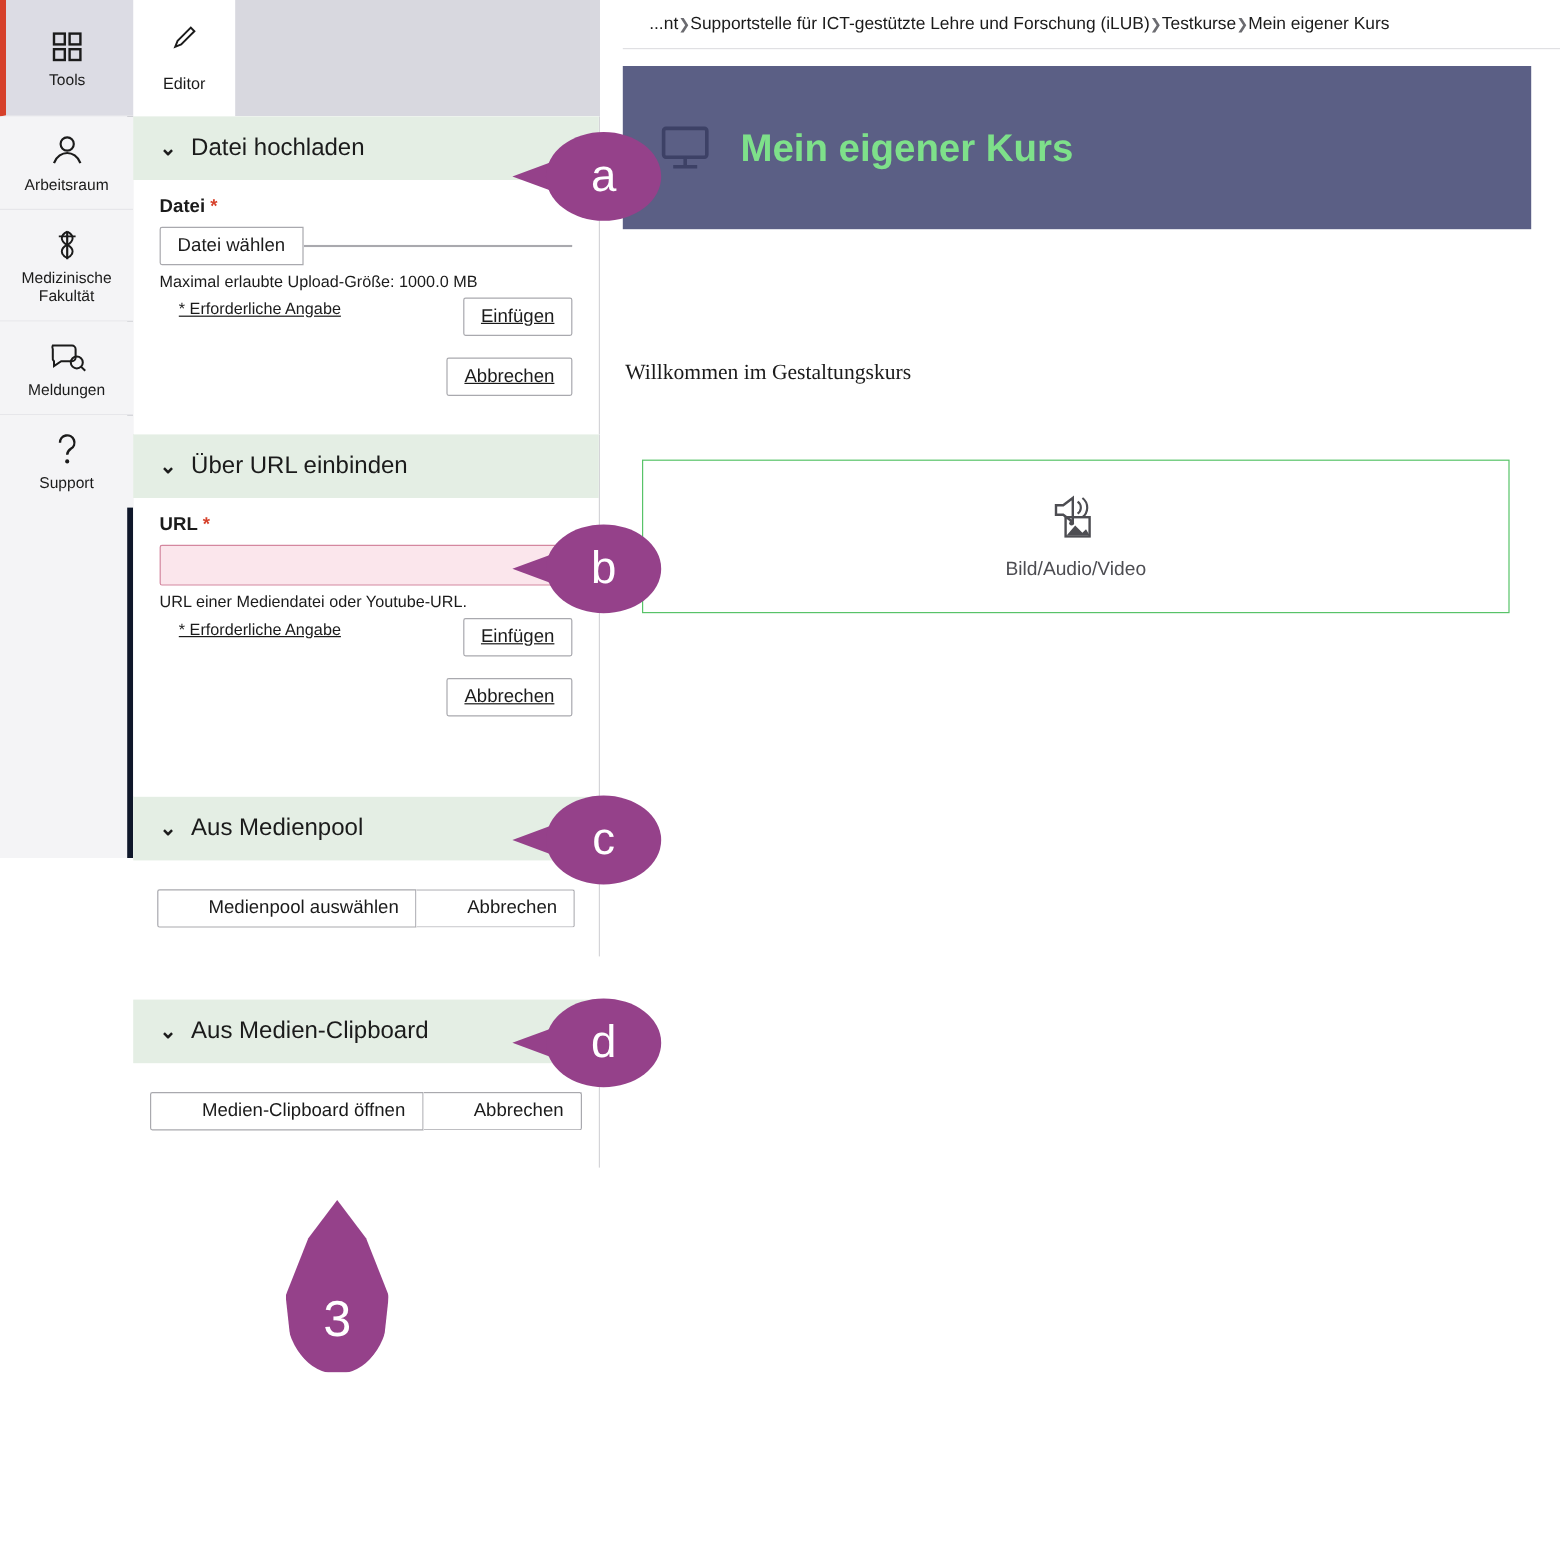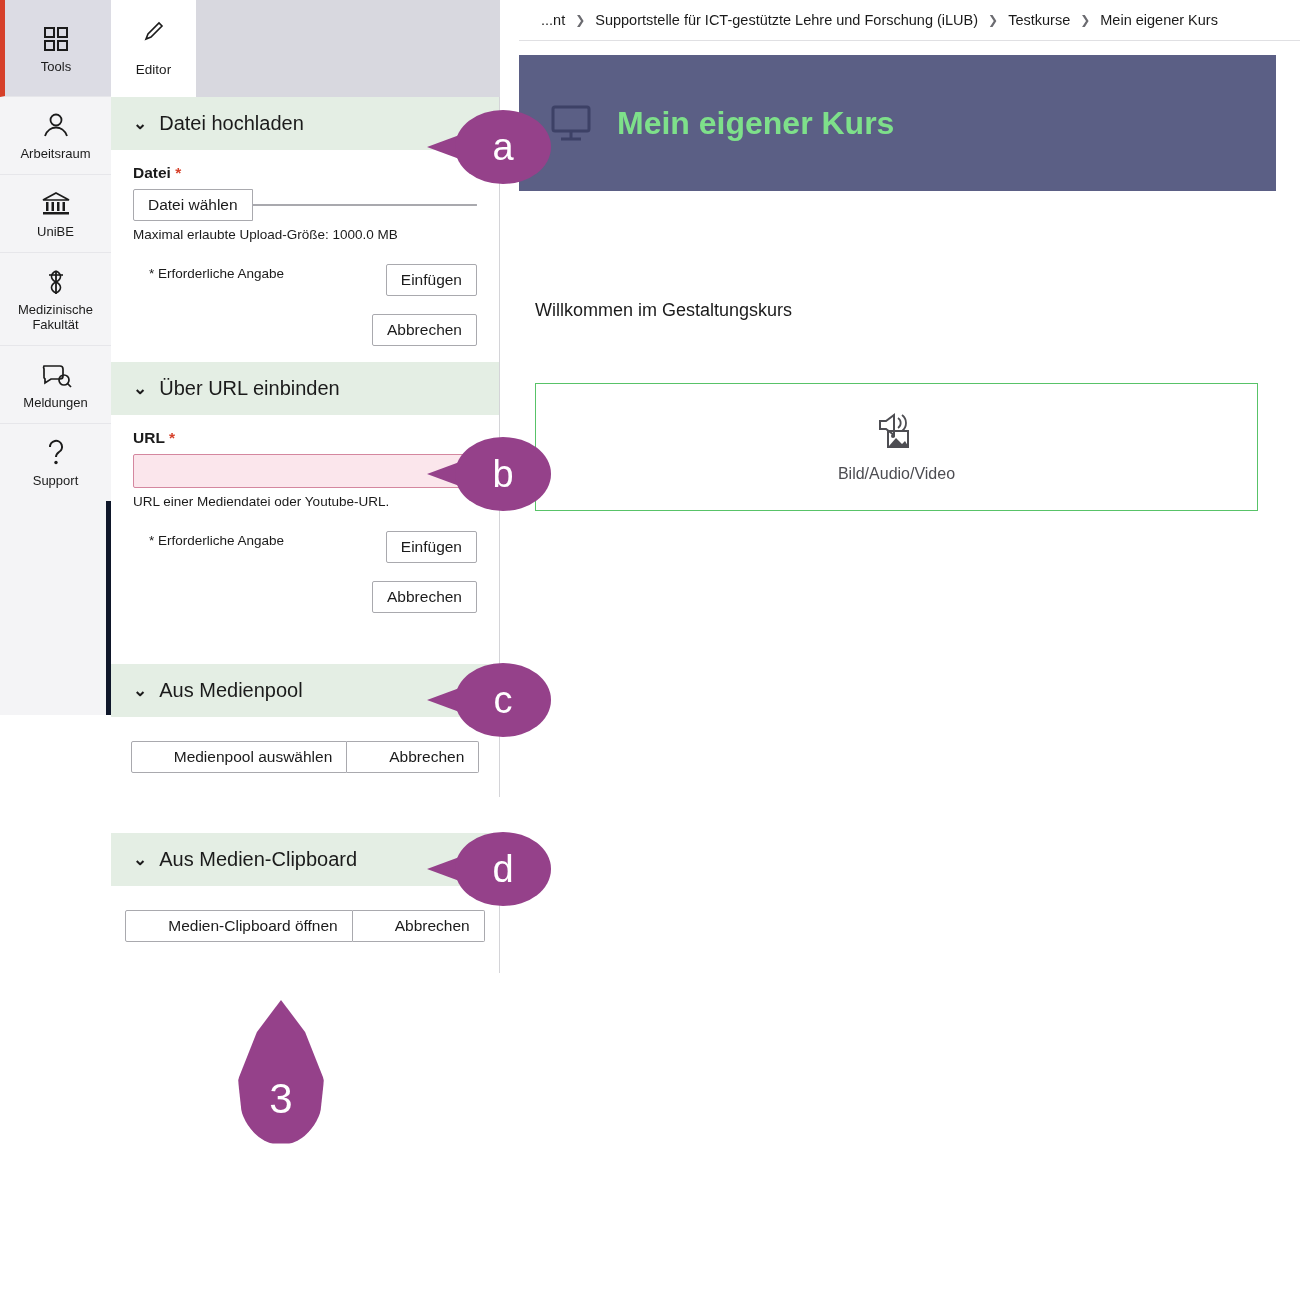--- a/index.html
+++ b/index.html
@@ -110,21 +110,22 @@
     background: #fbe6ec;
     border-radius: 2px;
     padding: 0 8px;
     font-family: "Liberation Sans", sans-serif;
     font-size: 15px;
   }
 
   .actions {
     display: flex; justify-content: space-between;
     align-items: flex-start;
-    margin-top: 22px;
+    margin-top: 6px;
+    text-decoration: underline;
   }
   .req-note {
     font-size: 13.5px; color: #1b1b1b;
     padding-left: 16px; max-width: 170px; line-height: 1.45;
   }
   .btn-col { display: flex; flex-direction: column; align-items: flex-end; gap: 18px; }
   .btn {
     border: 1px solid #a9a9ae; background: #fff;
     font-size: 15.5px; padding: 6px 14px;
     font-family: "Liberation Sans", sans-serif;
@@ -133,21 +134,21 @@
   }
   .btn-row { display: flex; justify-content: center; margin-top: 24px; }
   .btn-row .btn { border-radius: 0; padding-left: 42px; }
   .btn-row .btn:first-child { border-radius: 2px 0 0 2px; }
   .btn-row .btn:last-child { border-radius: 0 2px 2px 0; border-left: none; }
 
   
   .crumb {
     position: absolute; left: 519px; top: 0;
     width: 781px; height: 41px;
-    display: flex; align-items: center; gap: 10px;
+    display: flex; align-items: center; 
     font-size: 14.5px; color: #1b1b1b;
     border-bottom: 1px solid #e0e0e3;
     background: #fff;
     padding-left: 22px;
   }
   .crumb .sep { color: #6b6b70; font-size: 12px; }
 
   
   .course-head {
     position: absolute; left: 519px; top: 55px;
@@ -158,22 +159,22 @@
     gap: 18px;
   }
   .course-icon {
     width: 56px; height: 56px;
     display: flex; align-items: center; justify-content: center;
   }
   .course-title {
     font-size: 32px; font-weight: bold; color: #7ee08a;
   }
   .welcome {
-    position: absolute; left: 535px; top: 300px;
-    font-size: 18px; color: #1b1b1b;
+    position: absolute; left: 521px; top: 300px;
+    font-size: 18px; color: #1b1b1b; font-family: Liberation Serif, serif;
   }
   .media-box {
     position: absolute; left: 535px; top: 383px;
     width: 723px; height: 128px;
     border: 1px solid #58c368;
     display: flex; flex-direction: column;
     align-items: center; justify-content: center;
     gap: 10px;
   }
   .media-box .cap { font-size: 16px; color: #4d4d52; }
@@ -240,33 +241,20 @@
     <div class="rail-item">
       <span class="rail-icon">
         <svg width="30" height="30" viewBox="0 0 30 30">
             <circle cx="15" cy="9" r="5.5" fill="none" stroke="#1b1b1b" stroke-width="1.8"></circle>
             <path d="M4 25c2-6 7-8.5 11-8.5S24 19 26 25" fill="none" stroke="#1b1b1b" stroke-width="1.8"></path>
           </svg>
       </span>
       <span class="rail-label">Arbeitsraum</span>
     </div>
 
-    <div class="rail-item">
-      <span class="rail-icon">
-        <svg width="32" height="28" viewBox="0 0 32 28">
-            <path d="M16 3 L29 10 H3 Z" fill="none" stroke="#1b1b1b" stroke-width="1.7"></path>
-            <rect x="6" y="12" width="2.5" height="9" fill="#1b1b1b"></rect>
-            <rect x="11.5" y="12" width="2.5" height="9" fill="#1b1b1b"></rect>
-            <rect x="17" y="12" width="2.5" height="9" fill="#1b1b1b"></rect>
-            <rect x="22.5" y="12" width="2.5" height="9" fill="#1b1b1b"></rect>
-            <rect x="3" y="22" width="26" height="2.5" fill="#1b1b1b"></rect>
-          </svg>
-      </span>
-      <span class="rail-label">UniBE</span>
-    </div>
 
     <div class="rail-item">
       <span class="rail-icon">
         <svg width="26" height="30" viewBox="0 0 26 30">
             <line x1="13" y1="4" x2="13" y2="27" stroke="#1b1b1b" stroke-width="1.8"></line>
             <path d="M13 4 C7 7 7 12 13 15 C19 18 19 23 13 26" fill="none" stroke="#1b1b1b" stroke-width="1.6"></path>
             <path d="M13 4 C19 7 19 12 13 15 C7 18 7 23 13 26" fill="none" stroke="#1b1b1b" stroke-width="1.6"></path>
             <line x1="6" y1="8" x2="20" y2="8" stroke="#1b1b1b" stroke-width="1.6"></line>
           </svg>
       </span>

